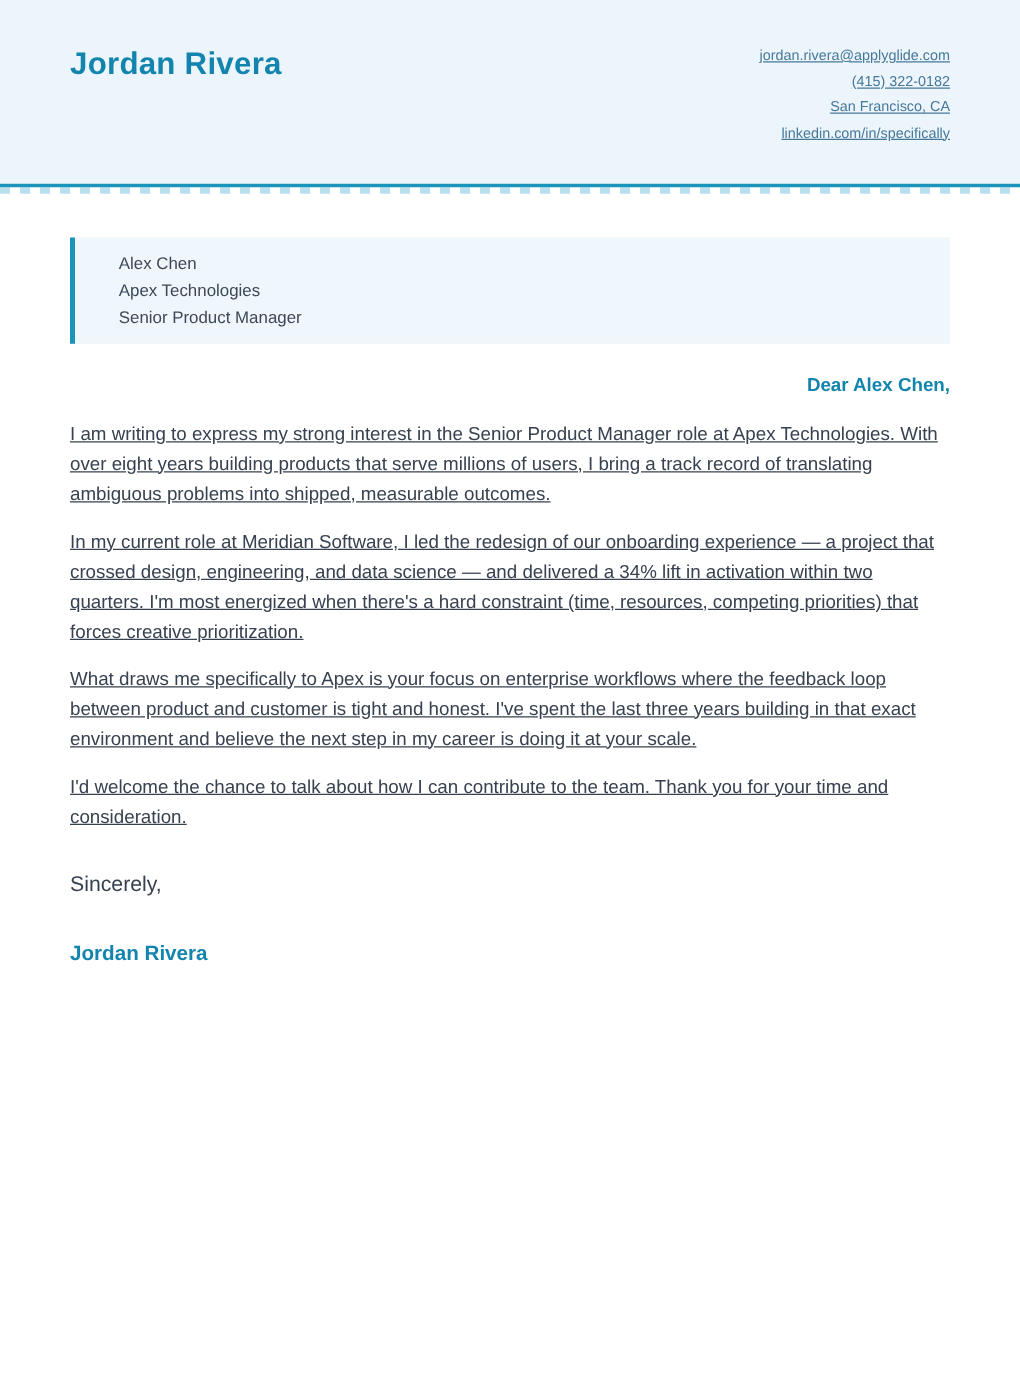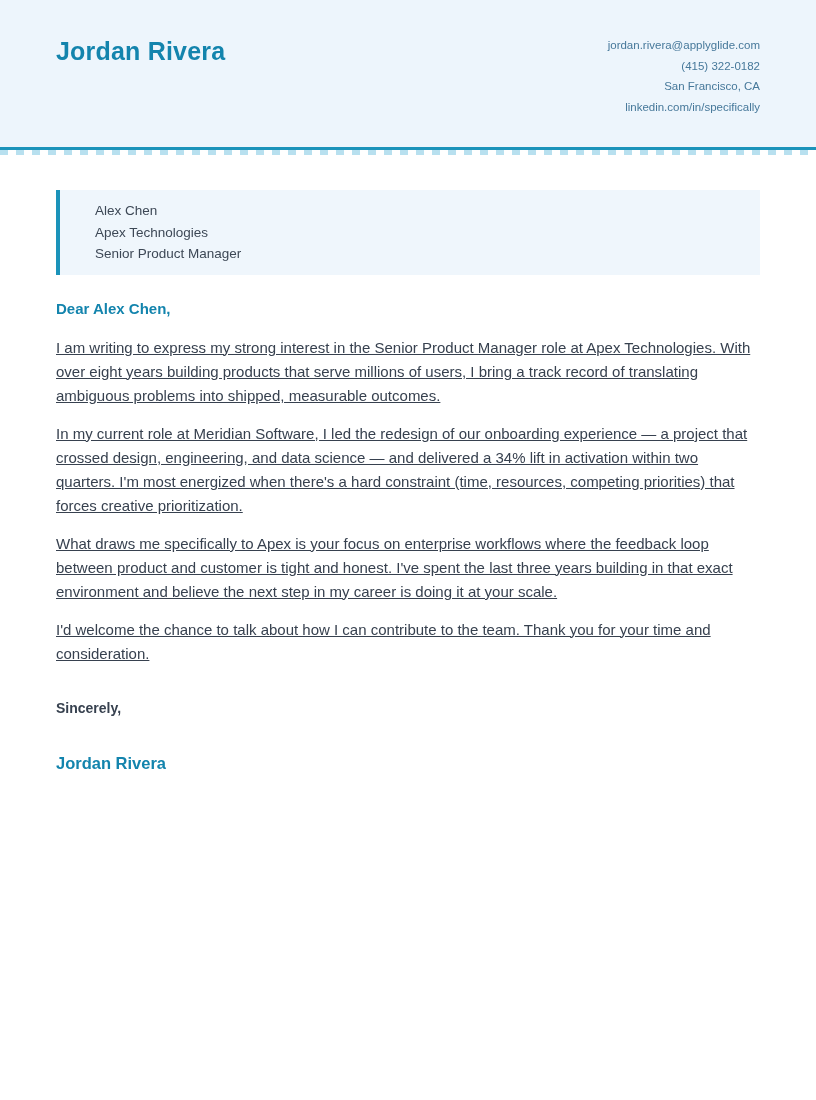--- a/index.html
+++ b/index.html
@@ -31,20 +31,21 @@
     color: var(--accent);
     line-height: 31px;
     letter-spacing: 0.2px;
   }
   .contact {
     text-align: right;
     font-size: 11.5px;
     line-height: 20.5px;
     color: var(--contact_text);
     margin-top: -1px;
+    text-decoration: underline;
   }
   .header-rule {
     height: 3px;
     background: var(--rule);
   }
   .header-dashes {
     height: 5px;
     background: repeating-linear-gradient(
       90deg,
       var(--dash) 0px, var(--dash) 8px,
@@ -68,32 +69,33 @@
     font-size: 13.5px;
     line-height: 21.5px;
     color: var(--recipient_text);
   }
   .salutation {
     margin: 24px 0 17px 0;
     font-size: 15px;
     font-weight: 700;
     line-height: 20px;
     color: var(--accent);
+    text-align: right;
   }
   .para {
     margin: 0 0 14px 0;
     font-size: 15px;
     line-height: 24px;
     color: var(--body_text);
     text-decoration: underline;
   }
   .closing {
     margin: 30px 0 0 0;
-    font-size: 14px;
-    font-weight: 700;
+    font-size: 17px;
+    font-weight: 400;
     line-height: 24px;
     color: var(--body_text);
   }
   .signature {
     margin: 31px 0 0 0;
     font-size: 16.5px;
     font-weight: 700;
     line-height: 24px;
     color: var(--accent);
   }

